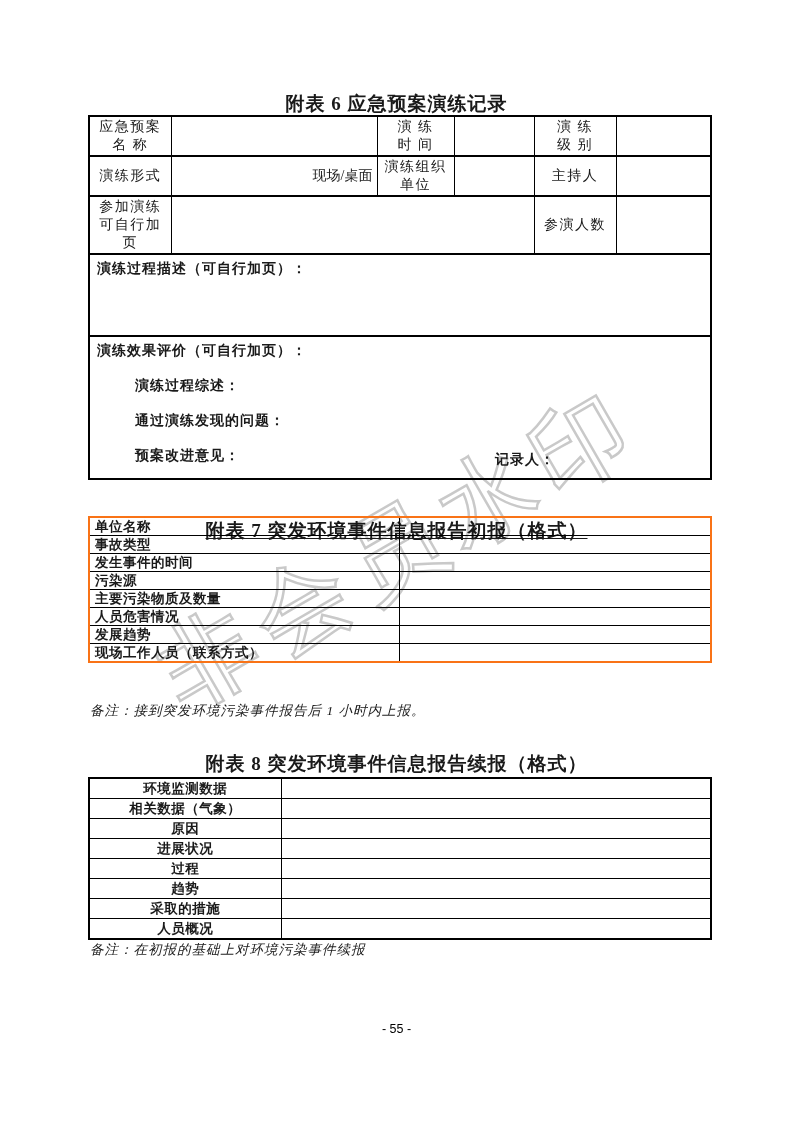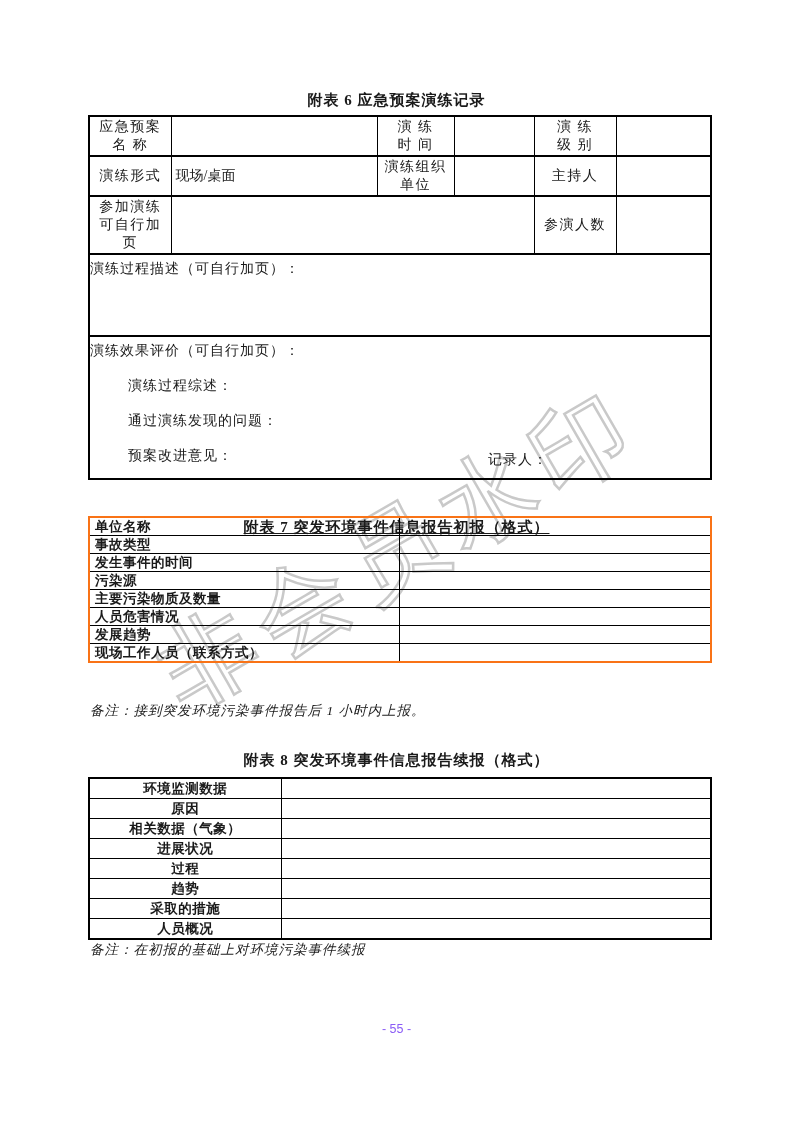--- a/index.html
+++ b/index.html
@@ -15,37 +15,37 @@
     position:absolute;left:400px;top:550px;
     transform:translate(-50%,-50%) rotate(-30deg);
     transform-origin:center center;
     font-size:95px;letter-spacing:12px;white-space:nowrap;
     color:transparent;-webkit-text-stroke:2.5px #c9c9c9;
     z-index:0;user-select:none;
   }
 
   .tbl-title{
     position:absolute;left:0;width:100%;text-align:center;
-    font-weight:bold;font-size:15px;letter-spacing:1px;z-index:1;margin:0;
+    font-weight:bold;font-size:19px;letter-spacing:1px;z-index:1;margin:0;
   }
   #title6{top:91px;}
   #title7{top:518px;text-decoration:underline;}
   #title8{top:751px;}
 
   table{border-collapse:collapse;table-layout:fixed;z-index:1;}
 
   
   #table6{position:absolute;top:115px;left:88px;width:622px;border:2px solid #000;}
   #table6 td{
     border:2px solid #000;border-left-width:1px;border-right-width:1px;
     font-size:14px;line-height:18px;padding:1px 4px;overflow:hidden;
   }
   #table6 td.lbl{text-align:center;letter-spacing:1.5px;white-space:pre-line;vertical-align:middle;}
-  #table6 td.ctr{text-align:left;vertical-align:middle;margin-top:32px;}
-  #table6 td.bigcell{vertical-align:top;padding:5px 0;letter-spacing:1px;}
+  #table6 td.ctr{text-align:right;vertical-align:middle;margin-top:32px;}
+  #table6 td.bigcell{vertical-align:top;padding:5px 7px;letter-spacing:1px;font-weight:bold;}
   #table6 .ind{margin:17px 0 0 38px;}
   #table6 .evalwrap{position:relative;height:131px;}
   #table6 .recorder{position:absolute;left:398px;bottom:4px;letter-spacing:1px;}
 
   
   #table7{position:absolute;top:516px;left:88px;width:622px;border:2px solid #f97316;}
   #table7 td{
     border:1px solid #000;font-size:13.5px;line-height:16px;padding:0 5px;
     height:17px;overflow:hidden;vertical-align:middle;
   }
@@ -61,21 +61,21 @@
 
   .note{
     position:absolute;left:90px;font-size:13.5px;letter-spacing:1px;z-index:1;font-style:italic;
   }
   #note7{top:702px;}
   #note8{top:941px;}
 
   .page-number{
     position:absolute;top:1022px;left:0;width:100%;text-align:center;
     font-family:"Liberation Sans","DejaVu Sans",sans-serif;
-    font-size:12.5px;color:#8b5cf6;z-index:1;
+    font-size:12.5px;color:#000000;z-index:1;
   }
 </style>
 </head>
 <body>
 
 <div class="page">
 
   <div class="watermark">非会员水印</div>
 
   <h3 class="tbl-title" id="title6">附表 6 应急预案演练记录</h3>
@@ -185,25 +185,25 @@
     <colgroup>
         <col style="width:192px">
         <col style="width:430px">
       </colgroup>
     <tbody>
         <tr>
           <td class="lbl">环境监测数据</td>
           <td></td>
         </tr>
     <tr>
+          <td class="lbl">相关数据（气象）</td>
+          <td></td>
+        </tr>
+    <tr>
           <td class="lbl">原因</td>
-          <td></td>
-        </tr>
-    <tr>
-          <td class="lbl">相关数据（气象）</td>
           <td></td>
         </tr>
     <tr>
           <td class="lbl">进展状况</td>
           <td></td>
         </tr>
     <tr>
           <td class="lbl">过程</td>
           <td></td>
         </tr>

